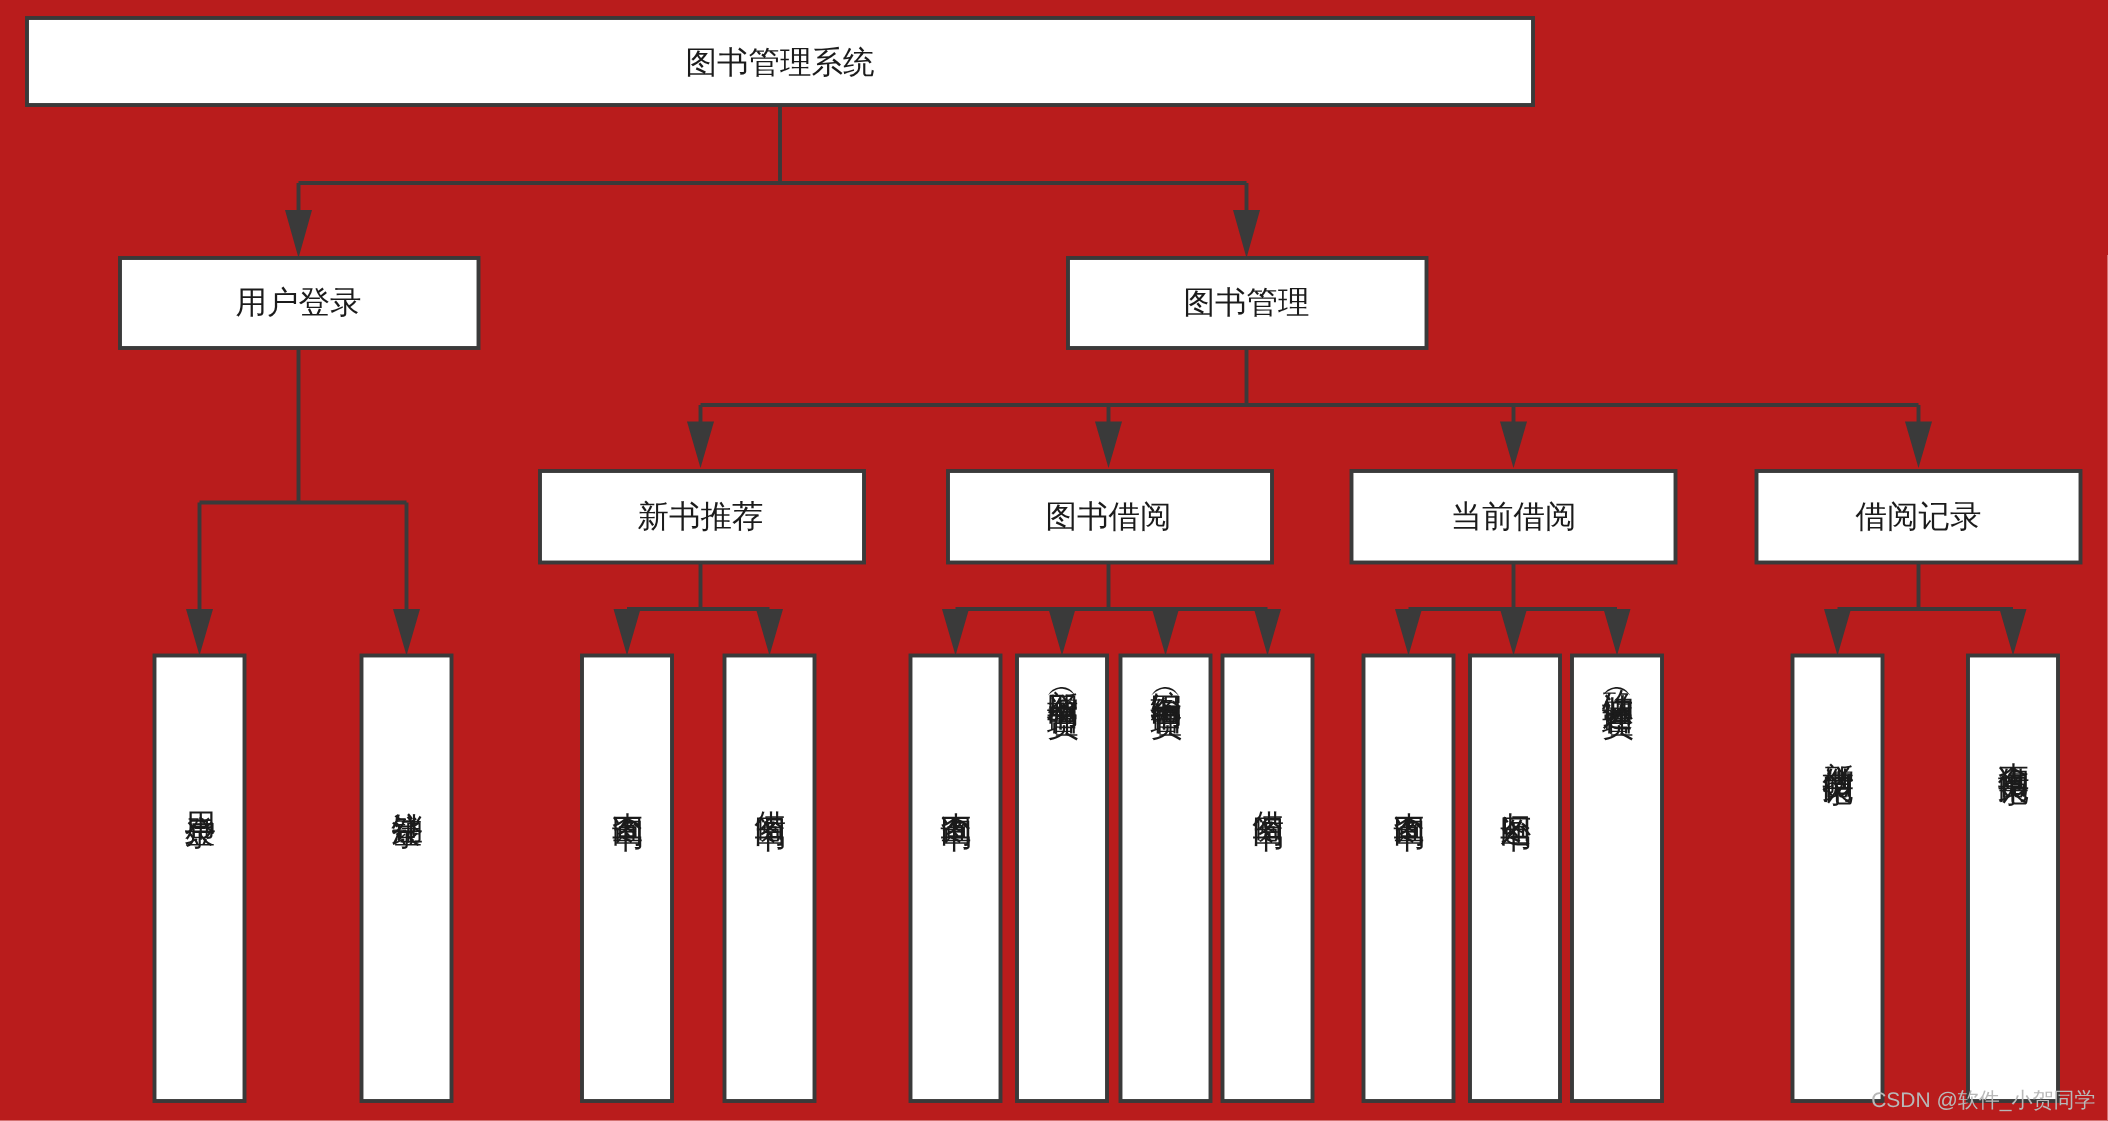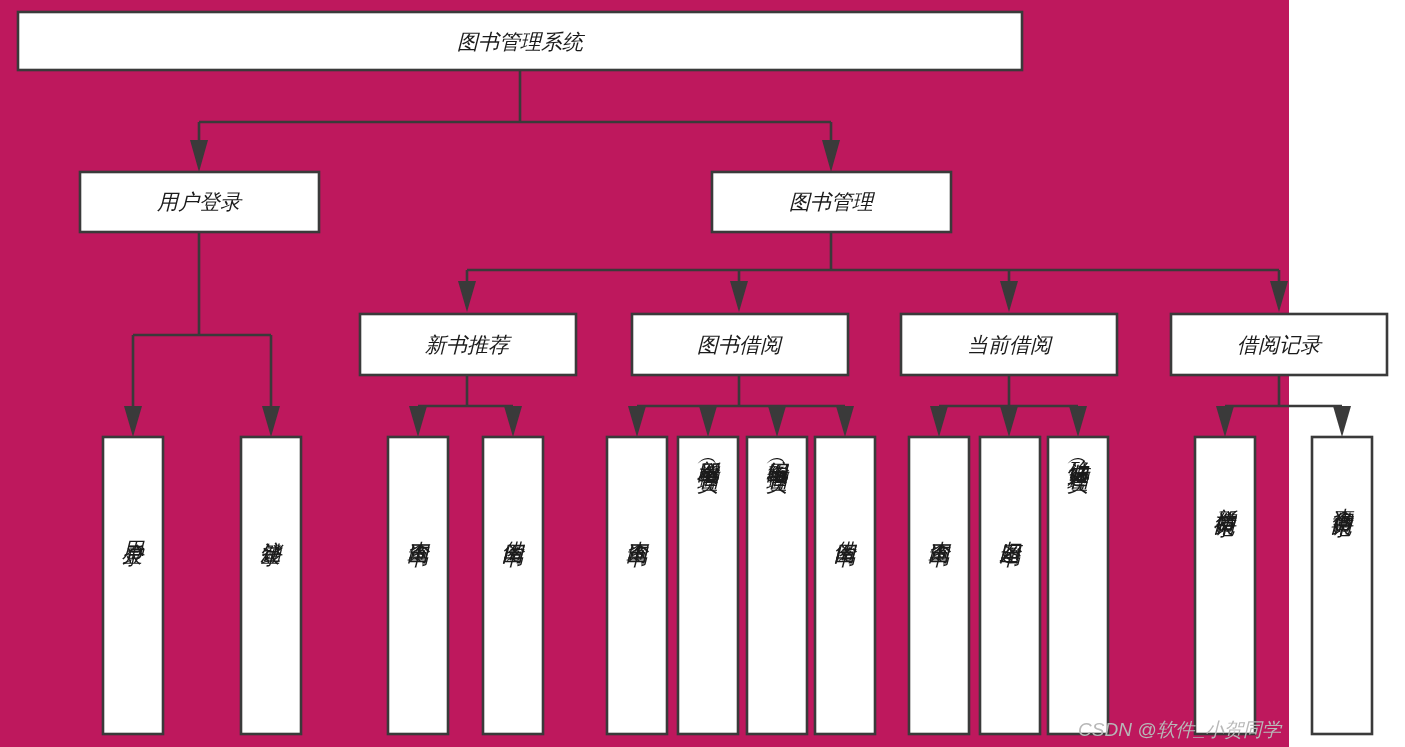--- a/index.html
+++ b/index.html
@@ -1,32 +1,32 @@
 <!DOCTYPE html>
 <html><head>
 <meta charset="utf-8">
 <style>
   html,body{margin:0;padding:0;background:#ffffff;}
   body{width:1405px;height:747px;overflow:hidden;
        font-family:"Liberation Sans","DejaVu Sans",sans-serif;}
-  #diagram-root{position:relative;width:1289px;height:747px;background:#be185d;font-style:italic;}
+  #diagram-root{position:relative;width:1405px;height:747px;background:#b91c1c;}
   svg.diagram-canvas{position:absolute;left:0;top:0;width:1405px;height:747px;}
   .node-box{fill:#ffffff;stroke:#3a3a3a;stroke-width:2.6;}
   .connector{stroke:#3a3a3a;stroke-width:2.6;fill:none;stroke-linecap:butt;}
   .arrow-head{fill:#3a3a3a;stroke:none;}
   .node-label{font-family:"Liberation Sans","DejaVu Sans",sans-serif;
               fill:#1b1b1b;font-size:21px;text-anchor:middle;
               dominant-baseline:middle;}
   .node-label-vert{font-family:"Liberation Sans","DejaVu Sans",sans-serif;
               fill:#1b1b1b;font-size:21px;text-anchor:middle;
               writing-mode:tb;glyph-orientation-vertical:0;
               letter-spacing:2px;}
   .watermark{position:absolute;right:8px;bottom:4px;
              font-family:"Liberation Sans","DejaVu Sans",sans-serif;
-             font-size:19px;color:#b8b8b8;white-space:nowrap;
+             font-size:14px;color:#b8b8b8;white-space:nowrap;
              pointer-events:none;}
 </style>
 </head>
 <body>
 
 <div id="diagram-root">
 
   <svg class="diagram-canvas" viewBox="0 0 1405 747">
 
     <g>

